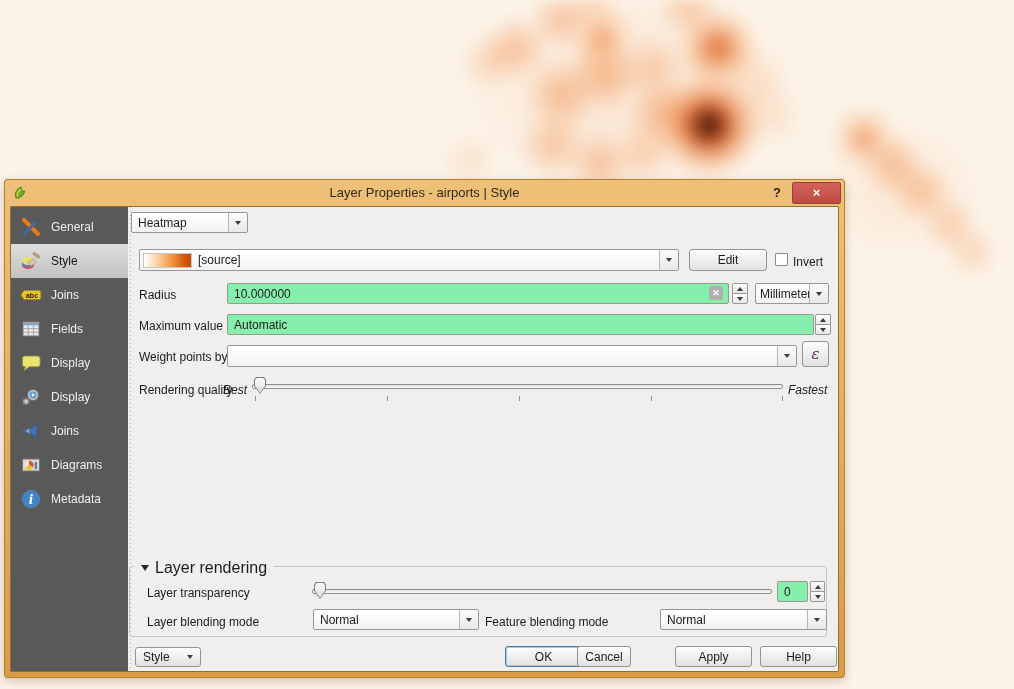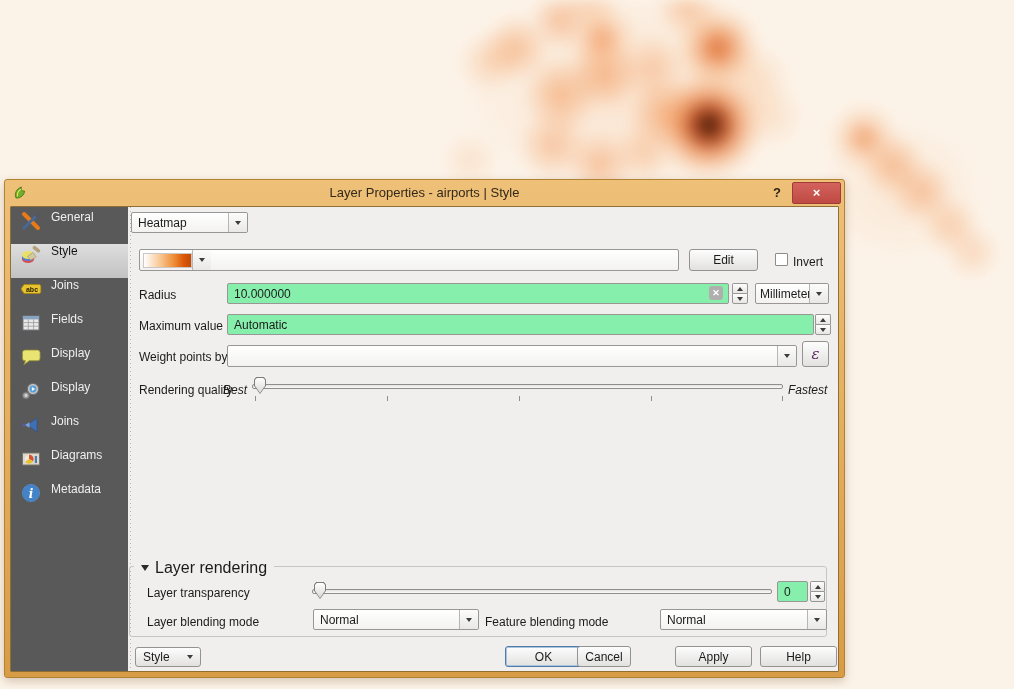--- a/index.html
+++ b/index.html
@@ -46,21 +46,21 @@
   .help-btn { position:absolute; right:58px; top:4px; width:18px; height:18px; text-align:center;
     font-size:13px; font-weight:bold; color:#2e2415; line-height:18px; cursor:default; }
   .close-btn { position:absolute; right:3px; top:2px; width:49px; height:22px;
     background:linear-gradient(#d4625c,#bf4a44); border:1px solid #a03c36; border-radius:2px;
     color:#fff; font-size:13px; font-weight:bold; text-align:center; line-height:20px; }
 
   .content { position:relative; width:829px; height:466px; background:#f0efee; border:1px solid #8f7032; border-radius:1px; }
 
   
   .sidebar { position:absolute; left:0; top:0; width:117px; height:464px; background:#595959; overflow:hidden; }
-  .side-item { position:absolute; left:0; width:117px; height:34px; display:flex; 
+  .side-item { position:absolute; left:0; width:117px; height:34px; display:flex; align-items:center;
     gap:9px; padding-left:9px; color:#efefef; font-size:12px; cursor:default; }
   .side-item.selected { background:linear-gradient(#dedede,#c2c2c2); color:#141414; }
   .side-icon { width:22px; height:22px; flex:0 0 22px; }
   .splitter { position:absolute; left:118px; top:0; width:3px; height:464px;
     background-image:repeating-linear-gradient(to bottom, #b5b4b2 0 1px, rgba(0,0,0,0) 1px 4px);
     background-size:1px 100%; background-repeat:no-repeat; background-position:center; }
 
   
   .lbl { position:absolute; font-size:12px; white-space:nowrap; }
   .combo { position:absolute; background:linear-gradient(#ffffff,#f3f2f1); border:1px solid #989796;
@@ -199,25 +199,26 @@
 
     <div class="combo" style="left:120px; top:5px; width:117px; height:21px">
       <span class="combo-text">Heatmap</span>
       <span class="combo-arrow">
           <span class="td"></span>
         </span>
     </div>
 
     <div class="combo" style="left:128px; top:42px; width:540px; height:22px">
       <span class="swatch"></span>
-      <span class="combo-arrow">
-          <span class="td"></span>
-        </span>
-    </div>
-    <div class="btn" style="left:678px; top:42px; width:69px; height:22px">Edit</div>
+      <span class="combo-text">[source]</span>
+      <span class="combo-arrow">
+          <span class="td"></span>
+        </span>
+    </div>
+    <div class="btn" style="left:678px; top:42px; width:78px; height:22px">Edit</div>
     <span class="checkbox" style="left:764px; top:46px"></span>
     <span class="lbl" style="left:782px; top:48px">Invert</span>
 
     <span class="lbl" style="left:128px; top:81px">Radius</span>
     <input class="txt" style="left: 216px; top: 76px; width: 502px; height: 21px;" value="10.000000">
     <span class="clear-badge" style="left:698px; top:79px">✕</span>
     <div class="spinner" style="left:721px; top:76px; height:21px">
       <span class="spin-half">
           <span class="tu"></span>
         </span>

